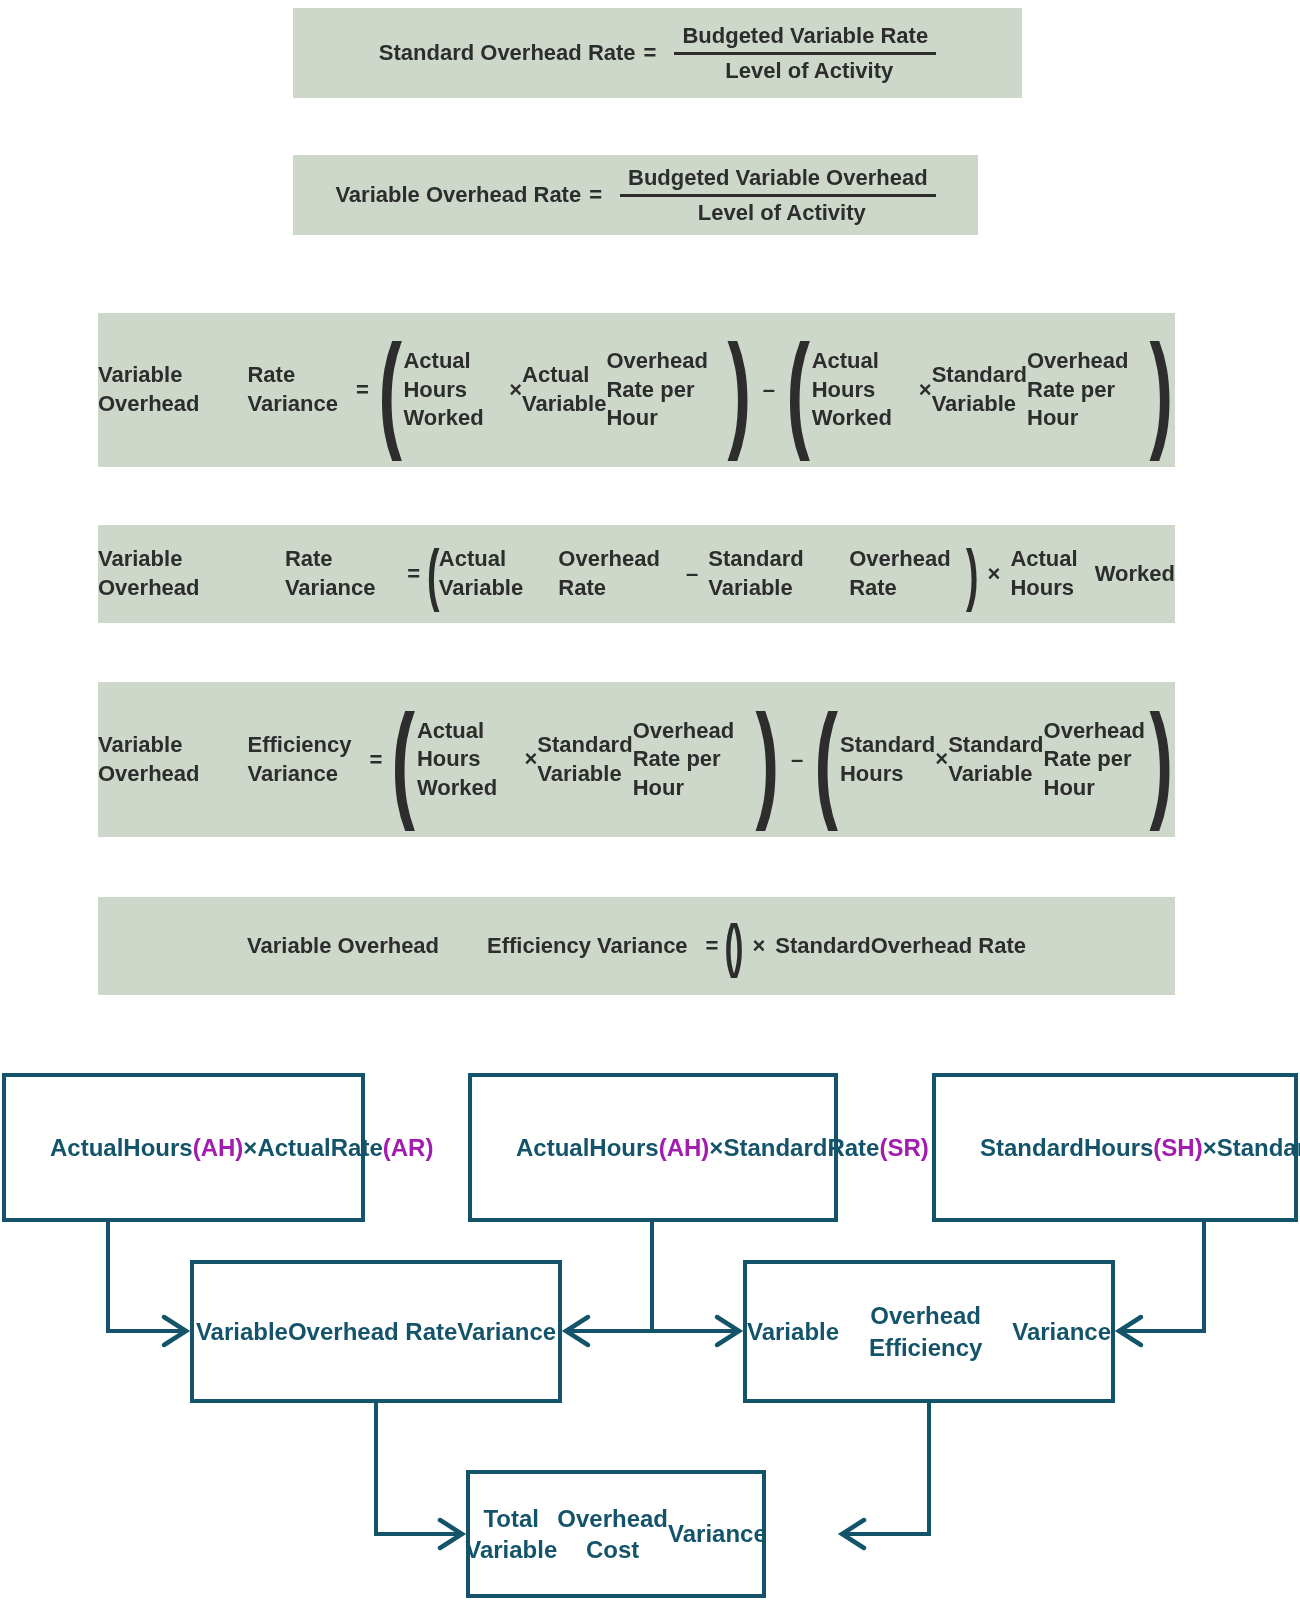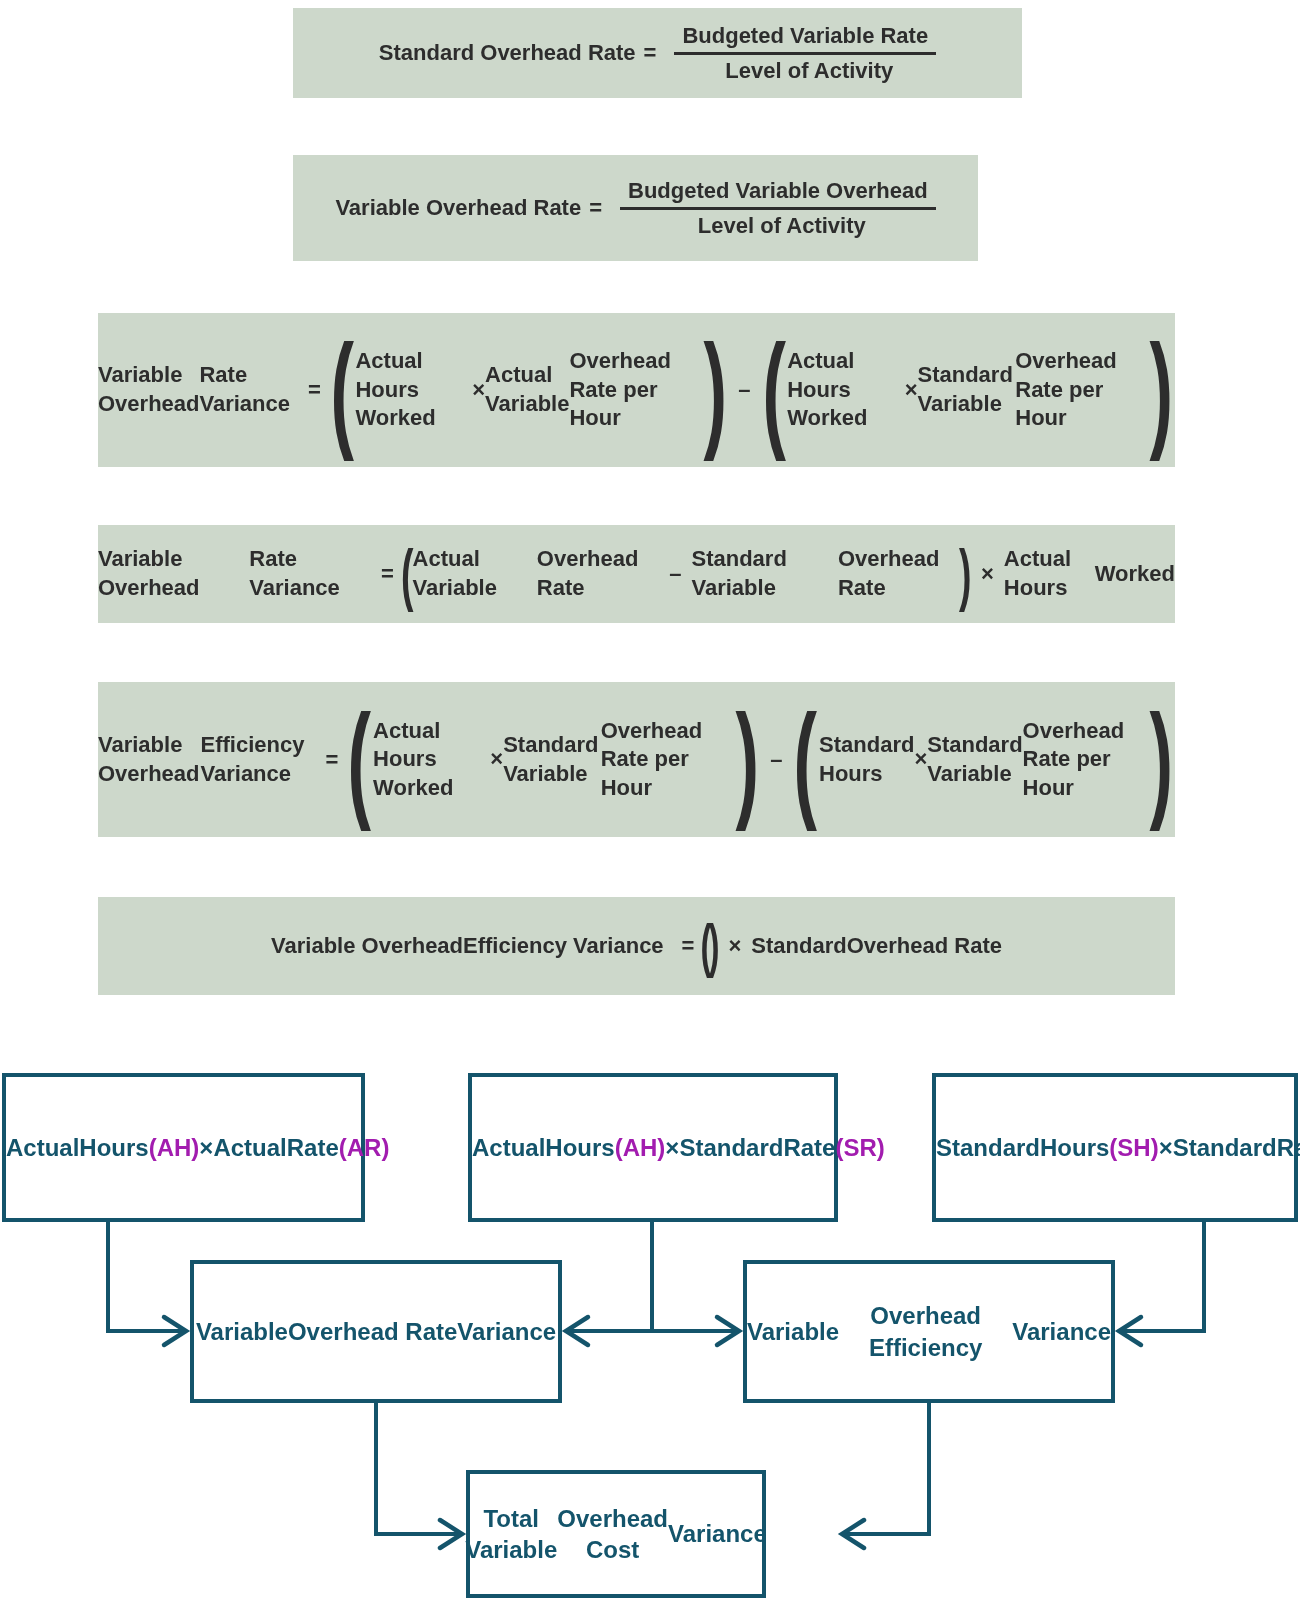--- a/index.html
+++ b/index.html
@@ -3,46 +3,46 @@
 <meta charset="utf-8">
 <style>
   html,body{margin:0;padding:0;background:#ffffff;}
   #page{position:relative;width:1300px;height:1600px;background:#ffffff;overflow:hidden;
         font-family:"Liberation Sans","DejaVu Sans",sans-serif;}
 
   
   .band{position:absolute;background:#cdd8cb;color:#2d2d2d;font-weight:700;font-size:22px;
         display:flex;align-items:center;justify-content:center;}
   .b1{left:293px;top:8px;width:729px;height:90px;}
-  .b2{left:293px;top:155px;width:685px;height:106px;}
+  .b2{left:293px;top:155px;width:685px;height:80px;}
   .b3{left:98px;top:313px;width:1077px;height:154px;}
   .b4{left:98px;top:525px;width:1077px;height:98px;}
   .b5{left:98px;top:682px;width:1077px;height:155px;}
   .b6{left:98px;top:897px;width:1077px;height:98px;}
 
   .stack{display:flex;flex-direction:row;align-items:center;line-height:1.3;}
-  .label{margin-right:10px;}
+  .label{margin-right:10px;gap:48px;}
   .eq{margin:0 8px;}
   .op{margin:0 10px;}
   .frac{display:flex;flex-direction:column;align-items:center;text-align:center;margin-left:10px;}
   .frac .num{border-bottom:3px solid #2d2d2d;padding:0 8px 3px;}
   .frac .den{padding-top:3px;margin-left:8px;}
 
   .paren{display:inline-block;font-weight:700;line-height:1;transform:scaleX(0.55);}
   .paren.lg{font-size:128px;margin:0 -8px;}
   .paren.md{font-size:68px;margin:0 -6px;}
   .paren.sm{font-size:60px;margin:0 -6px;}
 
   
   #flow{position:absolute;left:0;top:1050px;width:1300px;height:550px;}
   #flow svg{position:absolute;left:0;top:0;}
   .fbox{position:absolute;background:#ffffff;border:4px solid #14546b;color:#14546b;
         font-weight:700;font-size:24px;line-height:1.3;display:flex;align-items:center;
         justify-content:center;text-align:center;box-sizing:border-box;}
-  .tbox{justify-content:space-evenly;}
+  .tbox{justify-content:space-evenly;padding-left:44px;}
   .abbr{color:#a21caf;}
   .boxA{left:2px;top:23px;width:363px;height:149px;}
   .boxB{left:468px;top:23px;width:370px;height:149px;}
   .boxC{left:932px;top:23px;width:366px;height:149px;}
   .boxRate{left:190px;top:210px;width:372px;height:143px;}
   .boxEff{left:743px;top:210px;width:372px;height:143px;}
   .boxTotal{left:466px;top:420px;width:300px;height:128px;}
   .conn{stroke:#14546b;stroke-width:4;fill:none;}
   .head{stroke:#14546b;stroke-width:4.5;fill:none;stroke-linecap:round;}
 </style>

